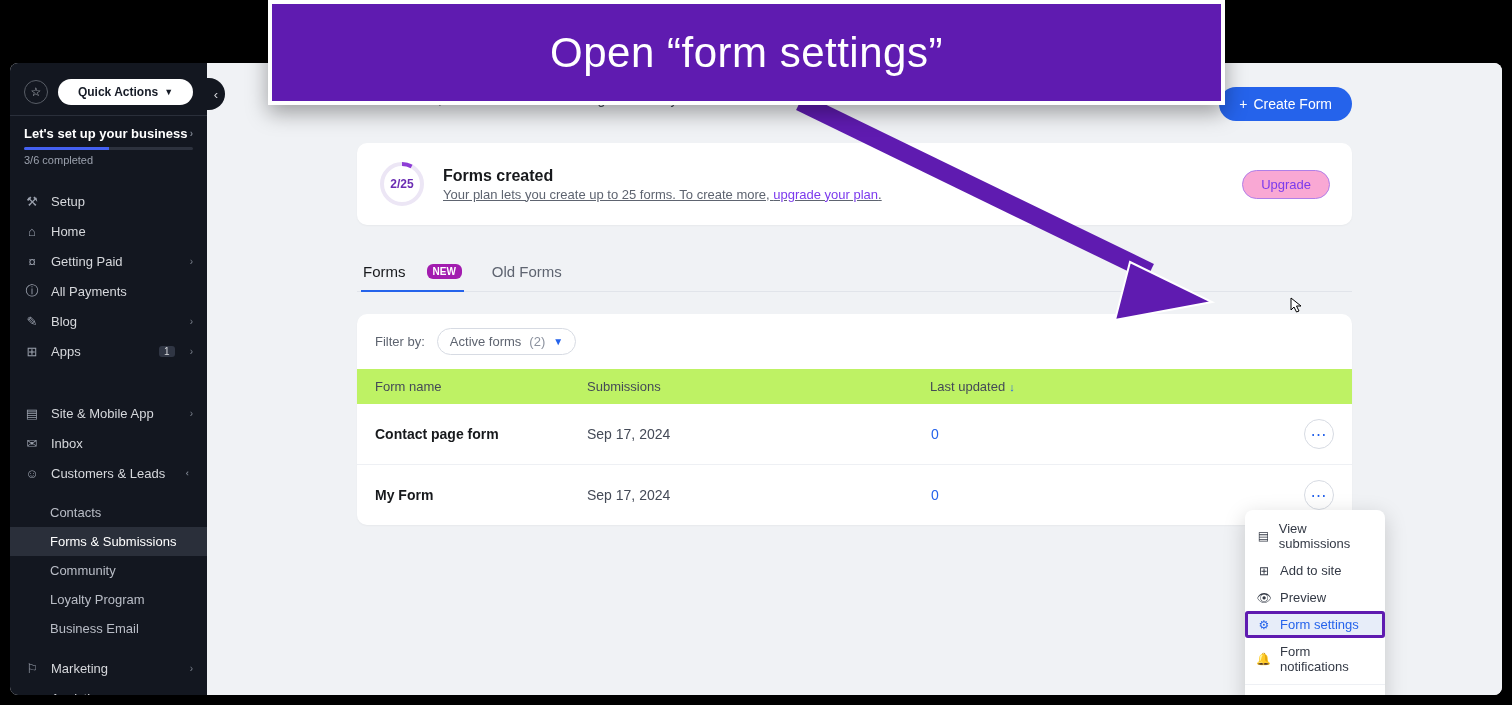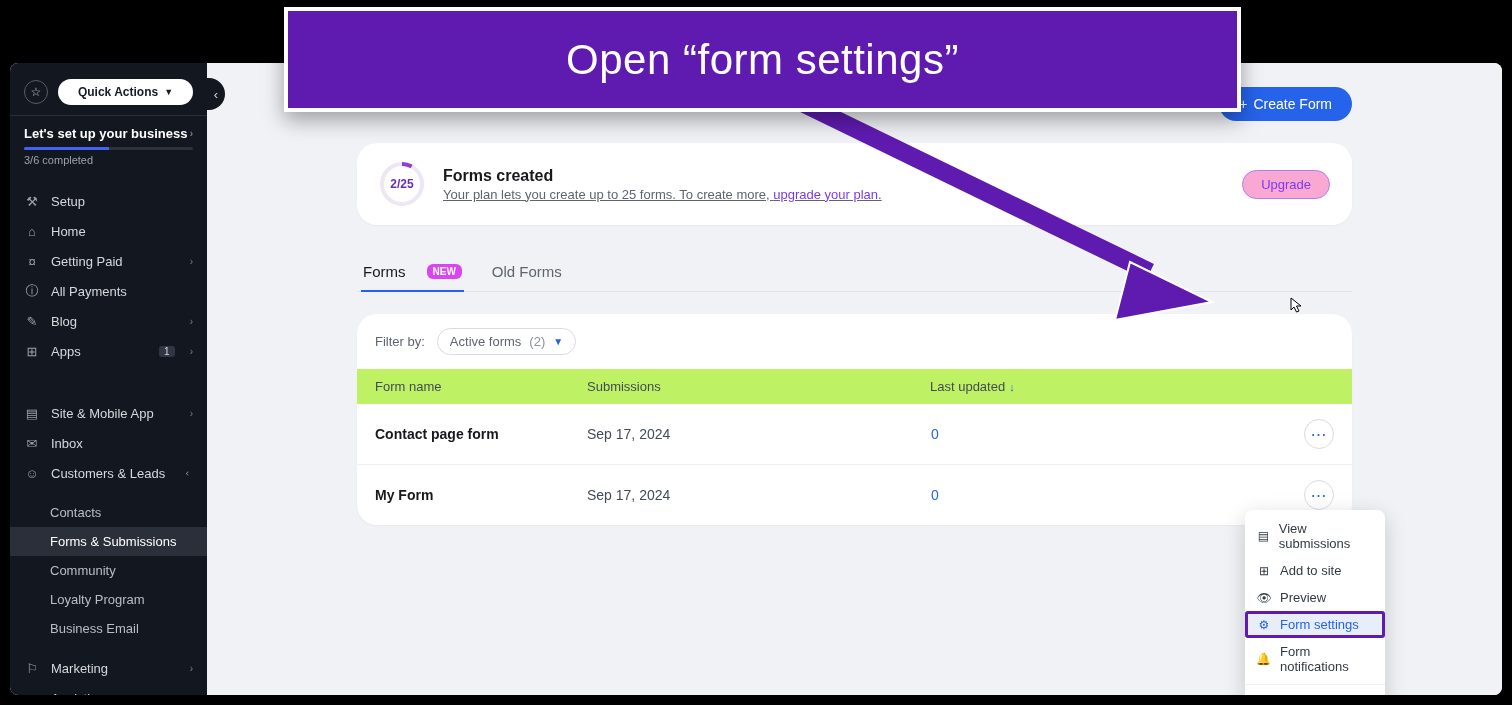--- a/index.html
+++ b/index.html
@@ -24,34 +24,34 @@
 .nav-divider{ height:1px; background:#2a2f3a; margin:6px 0;}
 .subnav .nav-item{ padding-left:40px; font-size:12px; color:#b9bdc6;}
 .subnav .nav-item.active{ background:#2a2f3a; color:#fff;}
 .nav-item.expanded .chev{ transform:rotate(90deg); display:inline-block; }
 
 .main { flex:1; background:#f0f2f5; padding: 0 0 0 0; position:relative; display:flex; flex-direction:column; overflow:hidden;}
 .content{ padding: 0 150px 0 150px; }
 .header-row{ display:flex; justify-content:space-between; align-items:flex-start; padding-top:24px; }
 .subtitle{ color:#444a57; font-size:14px; margin-top:4px;}
 .create-btn{ background:#2563eb; color:#fff; border-radius:20px; padding:9px 20px; font-size:14px; font-weight:500; display:flex; align-items:center; gap:6px; cursor:pointer;}
-.card{ background:#fff; border-radius:20px; box-shadow:0 1px 2px rgba(0,0,0,0.04); }
+.card{ background:#fff; border-radius:10px; box-shadow:0 1px 2px rgba(0,0,0,0.04); }
 .plan-card{ margin-top:22px; padding:18px 22px; display:flex; align-items:center; gap:18px; position:relative;}
 .plan-circle{ width:46px; height:46px; border-radius:50%; position:relative; display:flex; align-items:center; justify-content:center;}
 .plan-circle svg{ position:absolute; inset:0; }
 .plan-circle-text{ font-size:12px; font-weight:600; color:#6b2db3;}
 .plan-info h3{ font-size:16px; color:#17191c; margin-bottom:2px;}
 .plan-info p{ font-size:13px; color:#5e6470;text-decoration:underline;}
 .plan-info a{ color:#7c3aed; text-decoration:none;}
 .upgrade-btn{ position:absolute; right:22px; border:1px solid #b07fe8; color:#7c3aed; background:#f9a8d4; border-radius:20px; padding:6px 18px; font-size:13px; cursor:pointer;}
 
 .tabs{ display:flex; gap:26px; margin-top:28px; border-bottom:1px solid #e1e4ea; padding:0 4px;}
 .tab{ padding:10px 2px; font-size:15px; color:#5e6470; cursor:pointer; display:flex; align-items:center; gap:8px; border-bottom:2px solid transparent; margin-bottom:-1px;}
 .tab.active{ color:#17191c; border-bottom-color:#2563eb; font-weight:500;gap:21px;}
-.new-pill{ background:#d946ef; color:#fff; font-size:10px; font-weight:700; padding:2px 6px; border-radius:6px;}
+.new-pill{ background:#a21caf; color:#fff; font-size:10px; font-weight:700; padding:2px 6px; border-radius:6px;}
 
 .table-card{ margin-top:22px; overflow:visible;}
 .filter-row{ padding:14px 18px; display:flex; align-items:center; gap:12px; font-size:13px; color:#5e6470;}
 .filter-select{ display:flex; align-items:center; gap:8px; border:1px solid #d7dbe3; border-radius:20px; padding:5px 12px; font-size:13px; cursor:pointer;}
 .filter-count{ color:#8b919e;}
 .filter-chev{ color:#2563eb; font-size:10px;}
 
 .thead{ background:#bef264; display:flex; padding:10px 18px; font-size:13px; color:#444a57;}
 .th{ display:flex; align-items:center; gap:4px;}
 .th-name{ width:212px;}
@@ -67,21 +67,21 @@
 .td-subs{ flex:1; color:#2563eb;}
 .td-actions{ width:60px; display:flex; justify-content:flex-end;}
 .more-btn{ width:30px; height:30px; border:1px solid #d7dbe3; border-radius:50%; display:flex; align-items:center; justify-content:center; color:#2563eb; cursor:pointer; font-size:16px; letter-spacing:1px;}
 
 .context-menu{ position:absolute; right:-33px; top:196px; width:140px; background:#fff; border-radius:8px; box-shadow:0 6px 22px rgba(0,0,0,0.18); padding:5px 0; z-index:50;}
 .menu-item{ display:flex; align-items:center; gap:9px; padding:6px 12px; font-size:13px; color:#333945; cursor:pointer;}
 .menu-item.highlight{ background:#e7edf9; color:#2563eb; outline:3px solid #5f1bb0; outline-offset:-3px; border-radius:3px;}
 .menu-sep{ height:1px; background:#eef0f4; margin:4px 0;}
 .menu-icon{ width:14px; height:14px; display:flex; align-items:center; justify-content:center; font-size:12px;}
 
-.overlay-banner{ position:absolute; left:284px; top:0; width:957px; height:105px; background:#5f1bb0; border:4px solid #fff; display:flex; align-items:center; justify-content:center; color:#fff; font-size:42px; font-weight:500; z-index:100; box-shadow:0 8px 20px rgba(0,0,0,0.35); letter-spacing:0.5px;margin-top:7px;}
+.overlay-banner{ position:absolute; left:268px; top:0; width:957px; height:105px; background:#5f1bb0; border:4px solid #fff; display:flex; align-items:center; justify-content:center; color:#fff; font-size:42px; font-weight:500; z-index:100; box-shadow:0 8px 20px rgba(0,0,0,0.35); letter-spacing:0.5px;}
 
 .arrow-svg{ position:absolute; left:780px; top:92px; z-index:90; pointer-events:none;}
 
 .cursor-ptr{ position:absolute; width:14px; height:18px; z-index:120; left:1290px; top:297px; pointer-events:none;}
 </style>
 </head>
 <body>
 
 <div class="overlay-banner">Open “form settings”</div>
 

